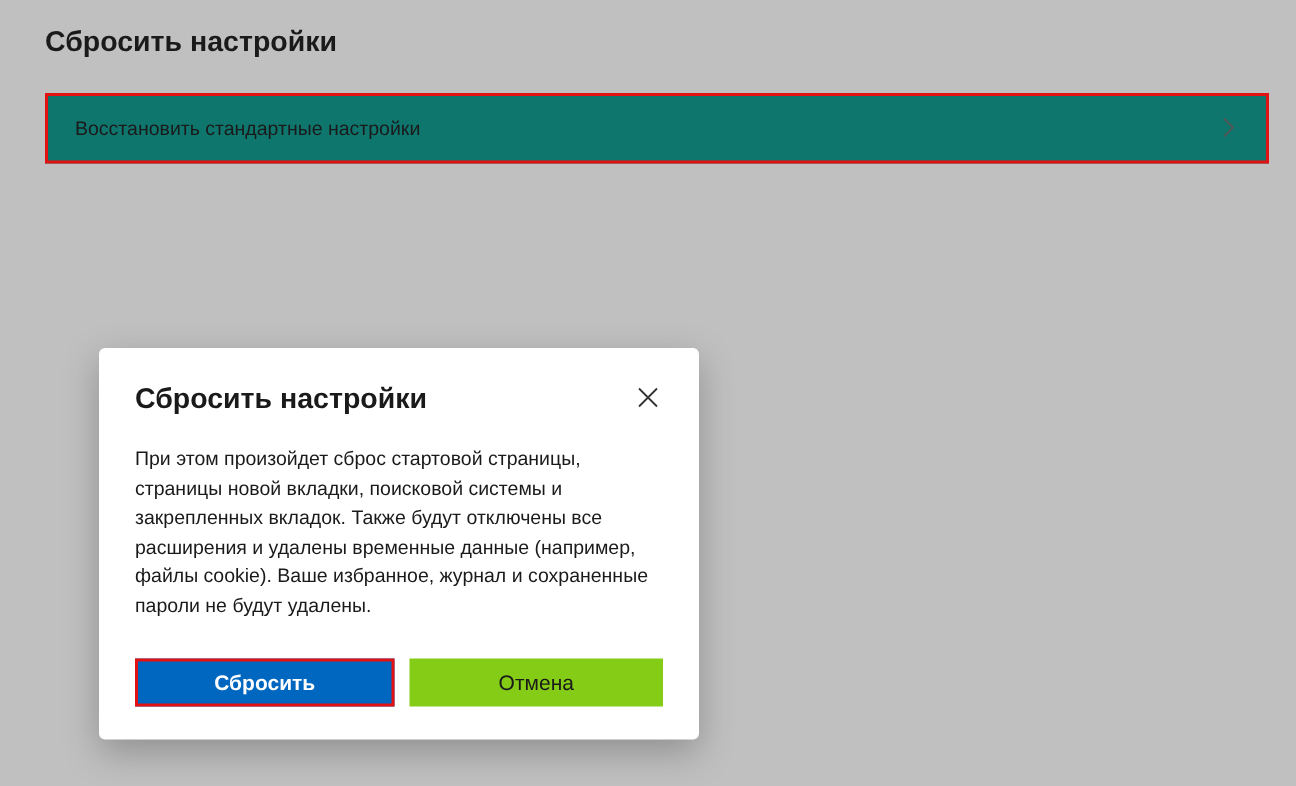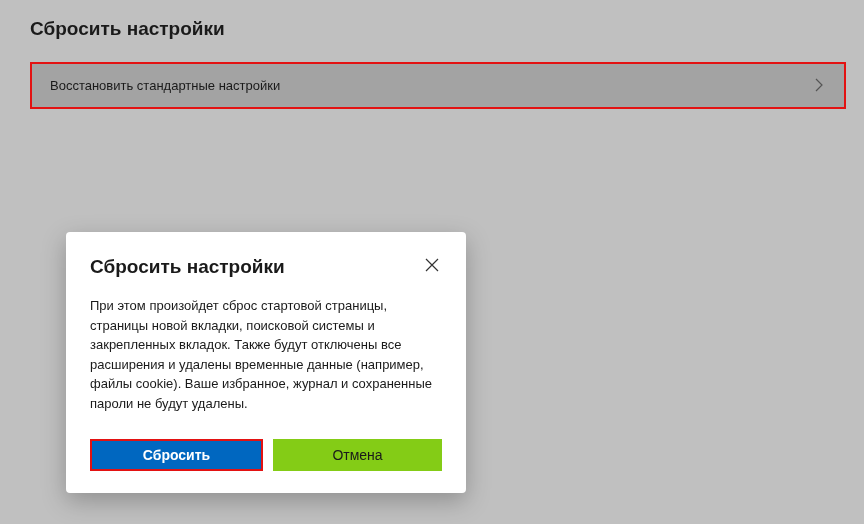--- a/index.html
+++ b/index.html
@@ -18,21 +18,21 @@
     .page-header {
       padding: 18px 30px 10px 30px;
     }
     .page-title {
       font-size: 19px;
       font-weight: 600;
       color: #1a1a1a;
     }
     .settings-row {
       margin: 12px 18px 0 30px;
-      background: #a3a3a3;
+      background: #0f766e;
       border: 2px solid #e31212;
       padding: 14px 18px;
       display: flex;
       align-items: flex-start;
       justify-content: space-between;
       cursor: pointer;
     }
     .settings-row-label {
       font-size: 13px;
       color: #1a1a1a;

